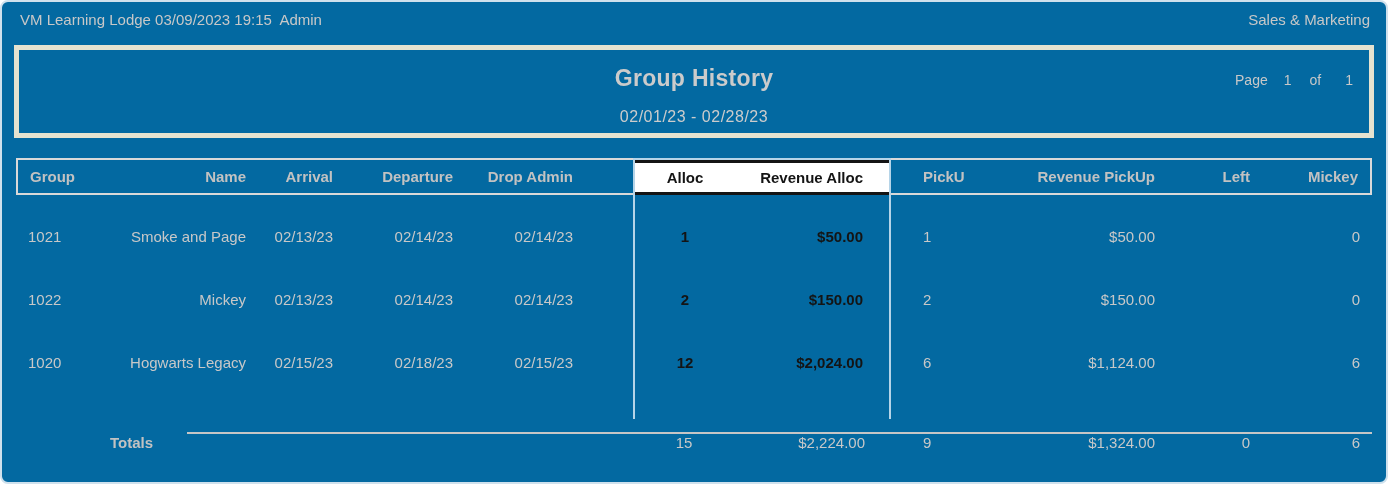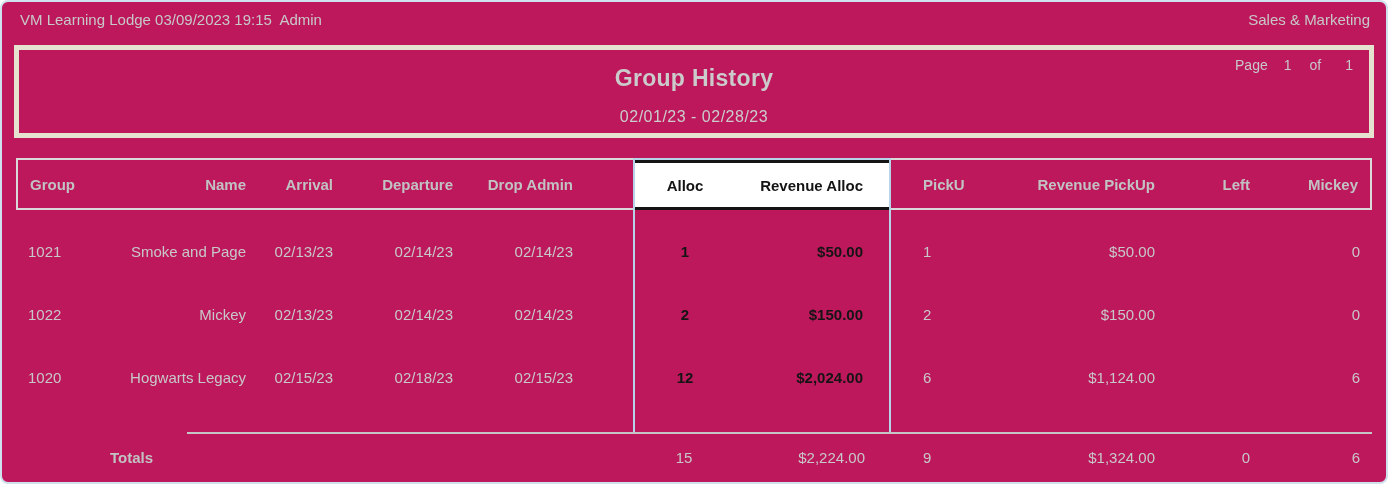--- a/index.html
+++ b/index.html
@@ -13,40 +13,40 @@
   }
   *{box-sizing:border-box;margin:0;padding:0;}
   body{
     background:#ffffff;
     font-family:"Liberation Sans","DejaVu Sans",sans-serif;
   }
   .page{
     width:1388px;height:484px;
     border:2px solid var(--pageborder);
     border-radius:8px;
-    background:#be185d;
+    background:#0369a1;
     overflow:hidden;
   }
   
   .topbar{
     display:flex;justify-content:space-between;align-items:flex-start;
     padding:8px 16px 0 18px;
     color:var(--muted);font-size:15px;line-height:20px;
     white-space:pre;
   }
   
   .header-box{
     position:relative;
     margin:15px 12px 0 12px;
     height:93px;
     border:5px solid var(--khaki);
     text-align:center;
   }
   .page-indicator{
-    position:absolute;top:7px;right:16px;
+    position:absolute;top:22px;right:16px;
     color:var(--muted);font-size:14px;
   }
   .page-indicator span{display:inline-block;}
   .pi-label{margin-right:16px;}
   .pi-num{margin-right:18px;}
   .pi-of{margin-right:24px;}
   .report-title{
     margin-top:15px;
     font-size:23px;font-weight:700;color:#cbcbcb;
     letter-spacing:0.3px;
@@ -85,21 +85,21 @@
   .col-gap{}
   .col-alloc{text-align:center;}
   .col-revenue_alloc{text-align:right;padding-right:26px;}
   .col-pickup{text-align:left;padding-left:32px;}
   .col-revenue_pickup{text-align:right;padding-right:10px;}
   .col-left{text-align:right;}
   .col-dropped{text-align:right;padding-right:12px;}
 
   
   thead th{
-    height:52px;
+    height:37px;
     border-top:2px solid var(--hdrborder);
     border-bottom:2px solid var(--hdrborder);
     color:var(--muted2);
     font-weight:700;
   }
   thead th:first-child{border-left:2px solid var(--hdrborder);}
   thead th:last-child{border-right:2px solid var(--hdrborder);}
   thead th.hl-head{
     border-top:2px solid var(--blue);
     border-bottom:0;

